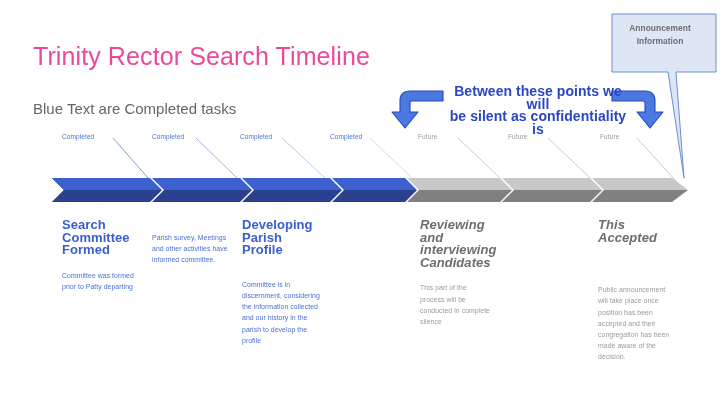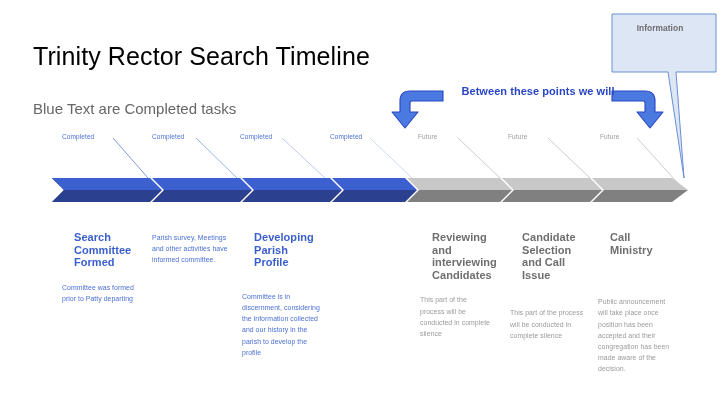--- a/index.html
+++ b/index.html
@@ -6,21 +6,21 @@
   body{
     width:720px;height:405px;background:#ffffff;
     font-family:"Liberation Sans","DejaVu Sans",sans-serif;
     overflow:hidden;position:relative;
   }
   #stage{position:absolute;inset:0;width:720px;height:405px;}
 
   
   .title{
     position:absolute;left:33px;top:42px;
-    font-size:25px;color:#000000;font-weight:400;letter-spacing:.1px;
+    font-size:25px;color:#ec4899;font-weight:400;letter-spacing:.1px;
     white-space:nowrap;
   }
   .subtitle{
     position:absolute;left:33px;top:100px;
     font-size:15px;color:#666666;font-weight:400;white-space:nowrap;
   }
 
   
   #art{position:absolute;left:0;top:0;width:720px;height:405px;}
 
@@ -28,36 +28,36 @@
   .stagelabel{
     position:absolute;font-size:6.5px;font-weight:400;white-space:nowrap;
     top:133px;letter-spacing:.1px;
   }
   .stagelabel.done{color:#4a6fd4;}
   .stagelabel.future{color:#9a9a9a;}
 
   
   .col{position:absolute;top:219px;}
   .col h3{
-    margin:12px;font-size:11px;line-height:12.6px;font-weight:700;
+    margin:0;font-size:13px;line-height:12.6px;font-weight:700;
     letter-spacing:.05px;
   }
   .col p{
     margin:0;font-size:6.9px;line-height:11.2px;font-weight:400;
     letter-spacing:.05px;
   }
   .col.blue h3{color:#3a5fcc;}
   .col.blue p{color:#4a6fd4;}
-  .col.gray h3{color:#6e6e6e;}
+  .col.gray h3{color:#6e6e6e;font-style:italic;}
   .col.gray p{color:#9a9a9a;}
 
   
   .banner{
     position:absolute;left:443px;top:85px;width:190px;
-    text-align:center;font-size:11px;line-height:12.6px;
+    text-align:center;font-size:14px;line-height:12.6px;
     font-weight:700;color:#2b46c4;letter-spacing:.05px;
   }
 
   
   .callout-text{
     position:absolute;left:614px;top:22px;width:92px;
     text-align:center;font-size:8.4px;line-height:13px;
     font-weight:700;color:#6e6e6e;letter-spacing:.05px;
   }
 </style>
@@ -136,23 +136,25 @@
   <div class="stagelabel done" style="left:62px">Completed</div>
   <div class="stagelabel done" style="left:152px">Completed</div>
   <div class="stagelabel done" style="left:240px">Completed</div>
   <div class="stagelabel done" style="left:330px">Completed</div>
   <div class="stagelabel future" style="left:418px">Future</div>
   <div class="stagelabel future" style="left:508px">Future</div>
   <div class="stagelabel future" style="left:600px">Future</div>
 
   <div class="banner">
     <div>Between these points we will</div>
+    <div>be silent as confidentiality is</div>
   </div>
 
   <div class="callout-text">
+    <div>Announcement</div>
     <div>Information</div>
   </div>
 
   <div class="col blue" style="left:62px;width:78px">
     <h3>Search Committee Formed</h3>
     <p style="margin-top:13px">Committee was formed prior to Patty departing</p>
   </div>
 
   <div class="col blue" style="left:152px;width:78px">
     <p style="margin-top:13px">Parish survey, Meetings and other activities have informed committee.</p>
@@ -162,23 +164,19 @@
     <h3>Developing Parish Profile</h3>
     <p style="margin-top:22px">Committee is in discernment, considering the information collected and our history in the parish to develop the profile</p>
   </div>
 
 
   <div class="col gray" style="left:420px;width:72px">
     <h3>Reviewing and interviewing Candidates</h3>
     <p style="margin-top:13px">This part of the process will be conducted in complete silence</p>
   </div>
 
-  <div class="col gray" style="left:510px;width:78px">
-    <h3>Candidate Selection and Call Issue</h3>
-    <p style="margin-top:26px">This part of the process will be conducted in complete silence</p>
-  </div>
 
   <div class="col gray" style="left:598px;width:72px">
-    <h3>Call Ministry</h3>
+    <h3>This Accepted</h3>
     <p style="margin-top:40px">Public announcement will take place once position has been accepted and their congregation has been made aware of the decision.</p>
   </div>
 
 </div>
 
 </body></html>

